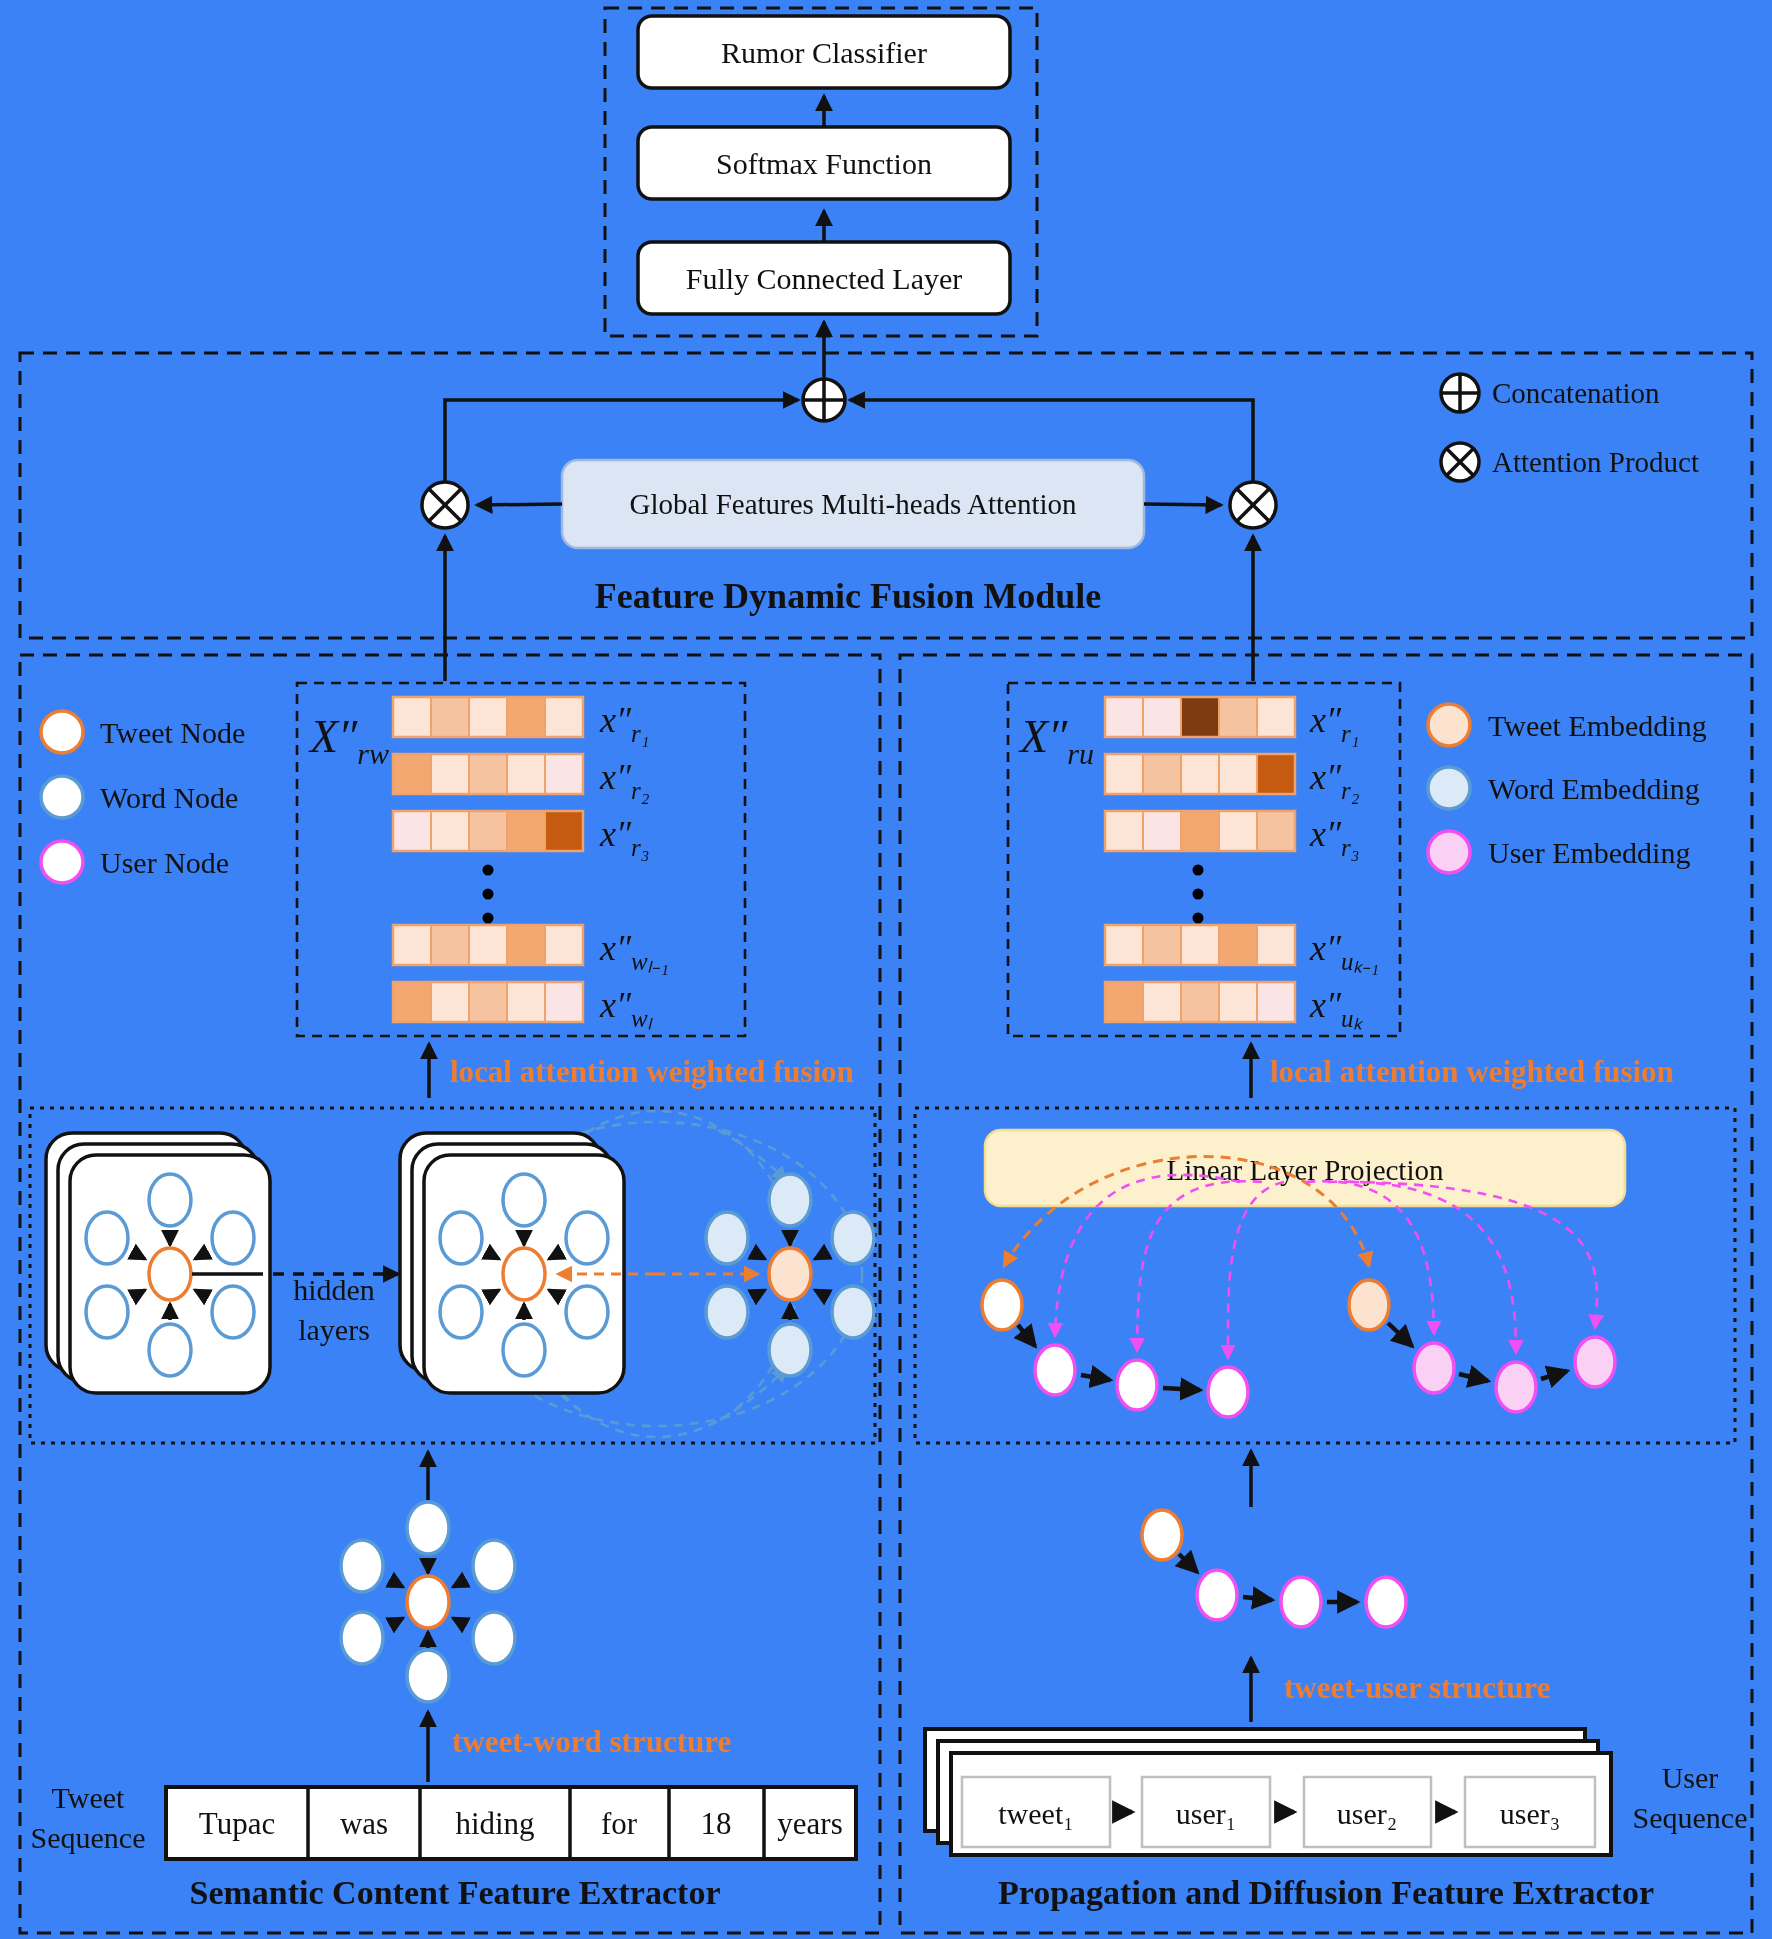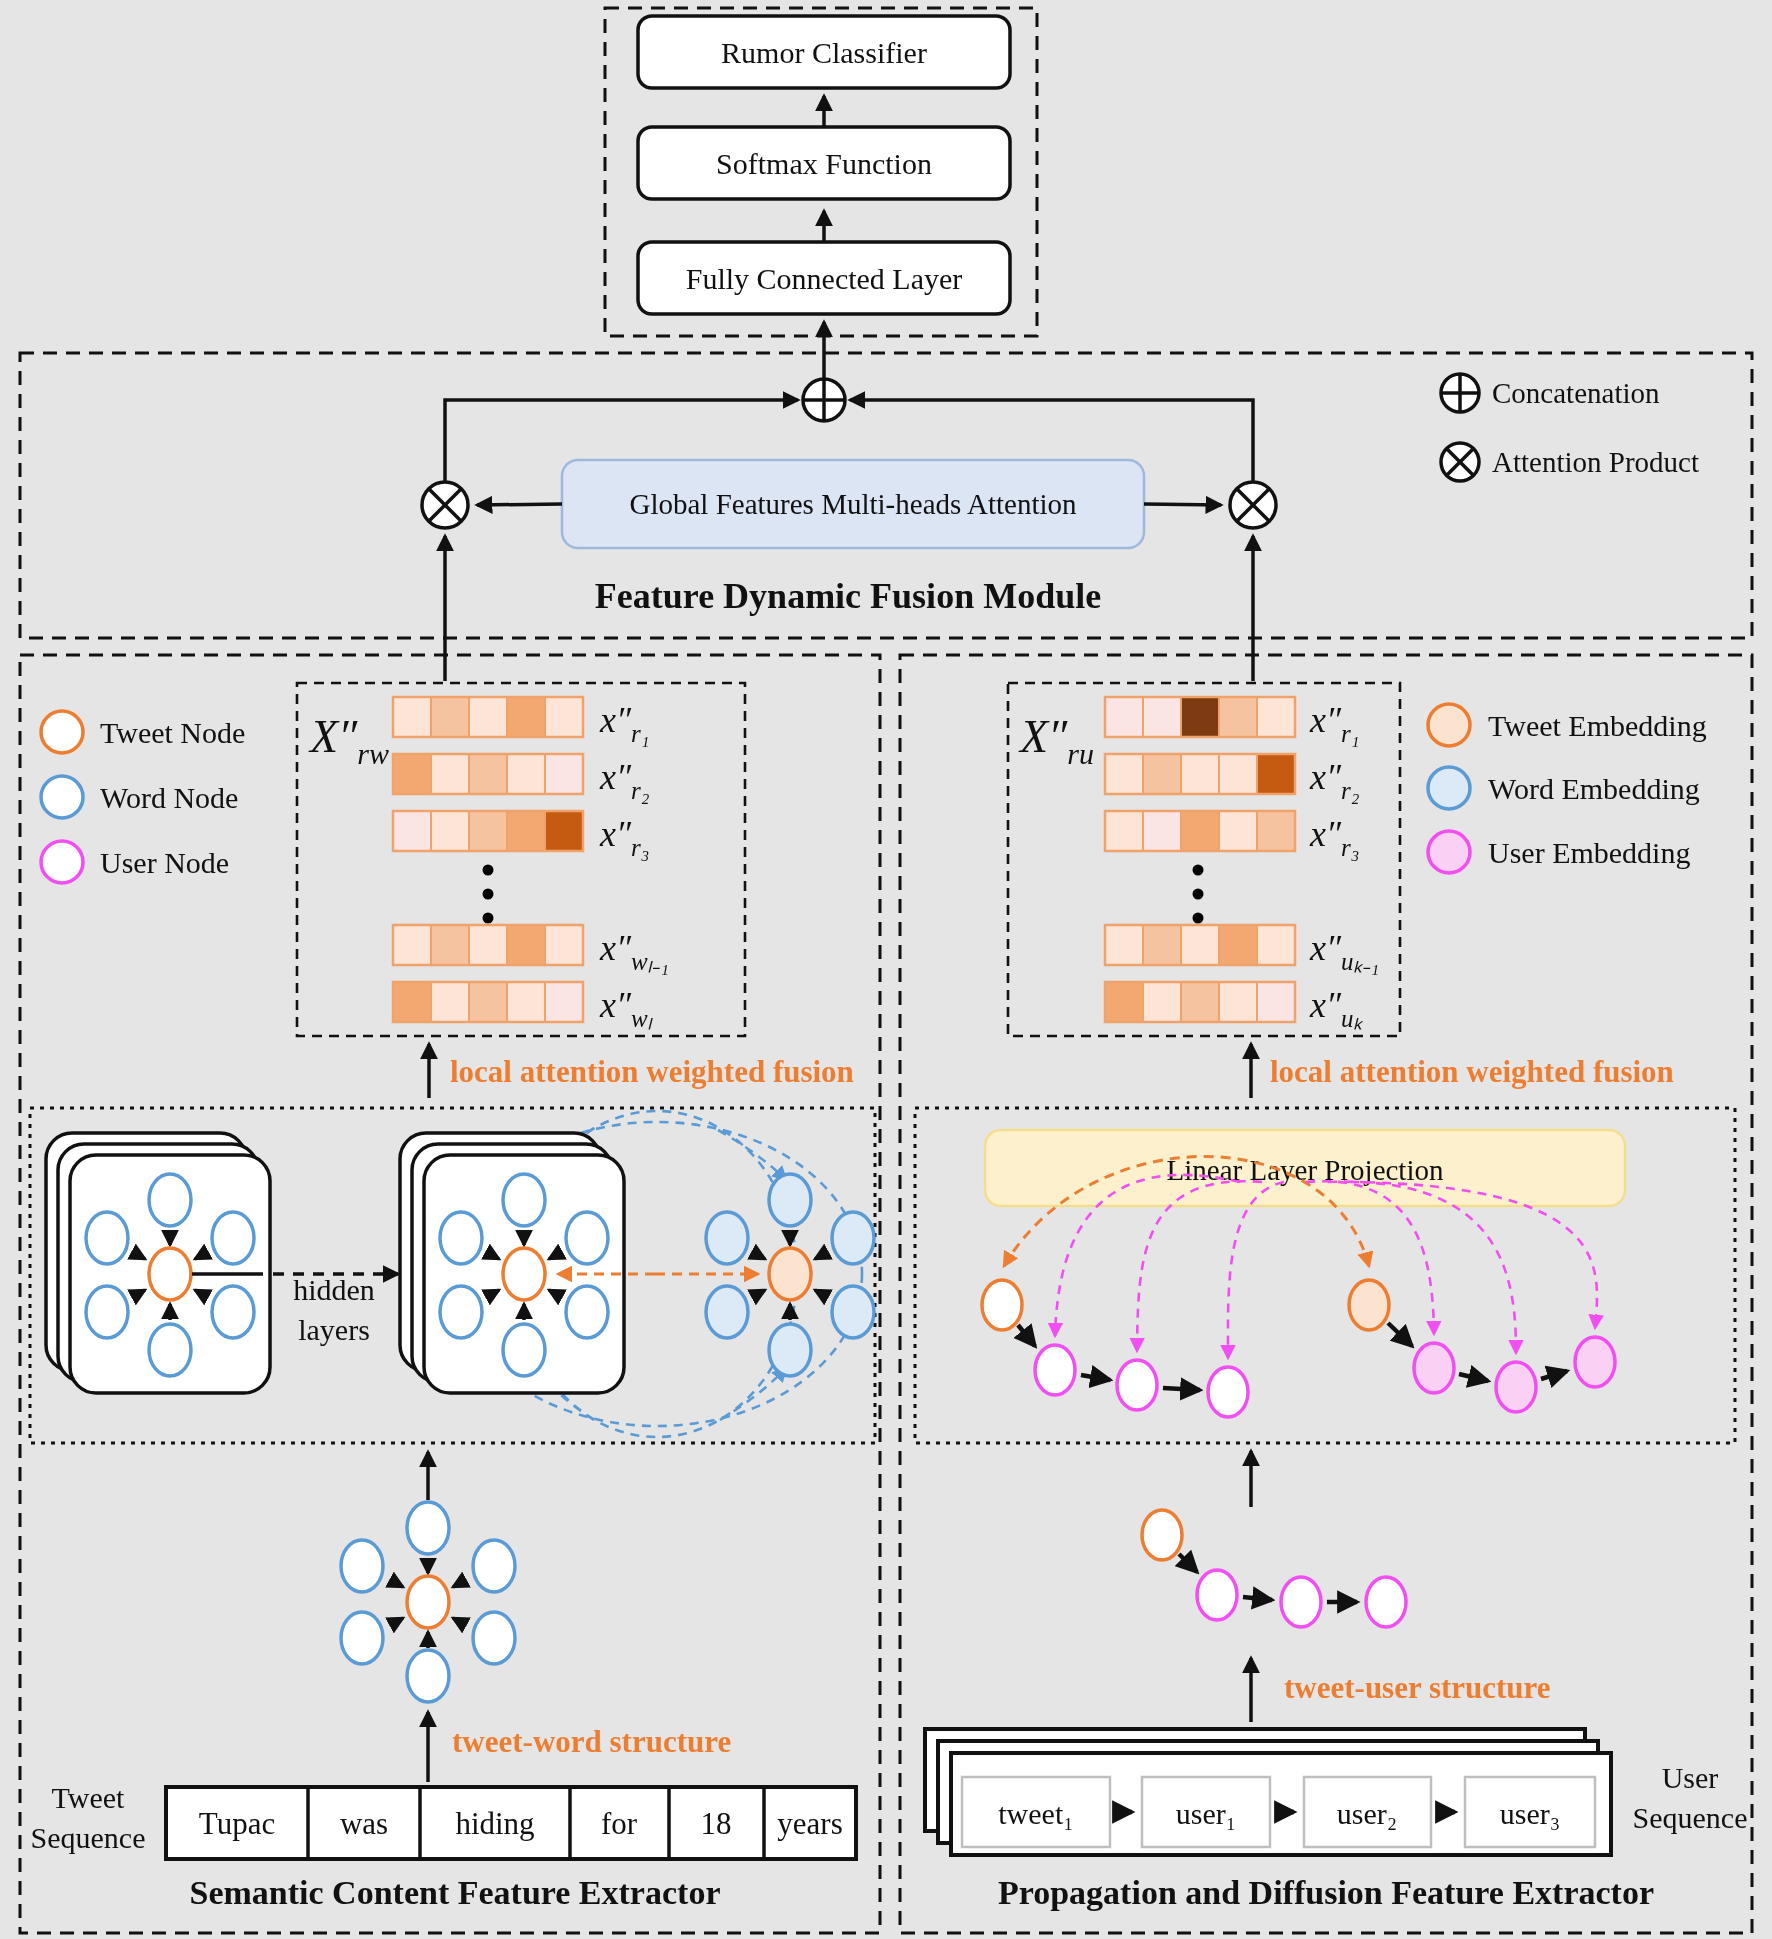--- a/index.html
+++ b/index.html
@@ -1,16 +1,16 @@
 <!DOCTYPE html>
 <html><head>
 <meta charset="utf-8">
 <style>
   html,body{margin:0;padding:0;background:#ffffff}
-  .canvas{position:relative;width:1772px;height:1939px;background:#e5e5e5;overflow:hidden}
+  .canvas{position:relative;width:1772px;height:1939px;background:#3b82f6;overflow:hidden}
   svg{position:absolute;left:0;top:0}
   text{font-family:"Liberation Serif",serif;fill:#111111}
   .tc{text-anchor:middle}
   .bold{font-weight:bold}
   .accent{fill:#ed7d31;font-weight:bold}
   .dash-big{fill:none;stroke:#111;stroke-width:3;stroke-dasharray:14 9}
   .dash-mat{fill:none;stroke:#111;stroke-width:2.6;stroke-dasharray:10 7}
   .dash-dot{fill:none;stroke:#111;stroke-width:3;stroke-dasharray:4 6}
   .box{fill:#fff;stroke:#111;stroke-width:3.5}
   .ln{stroke:#111;stroke-width:3.5;fill:none}

